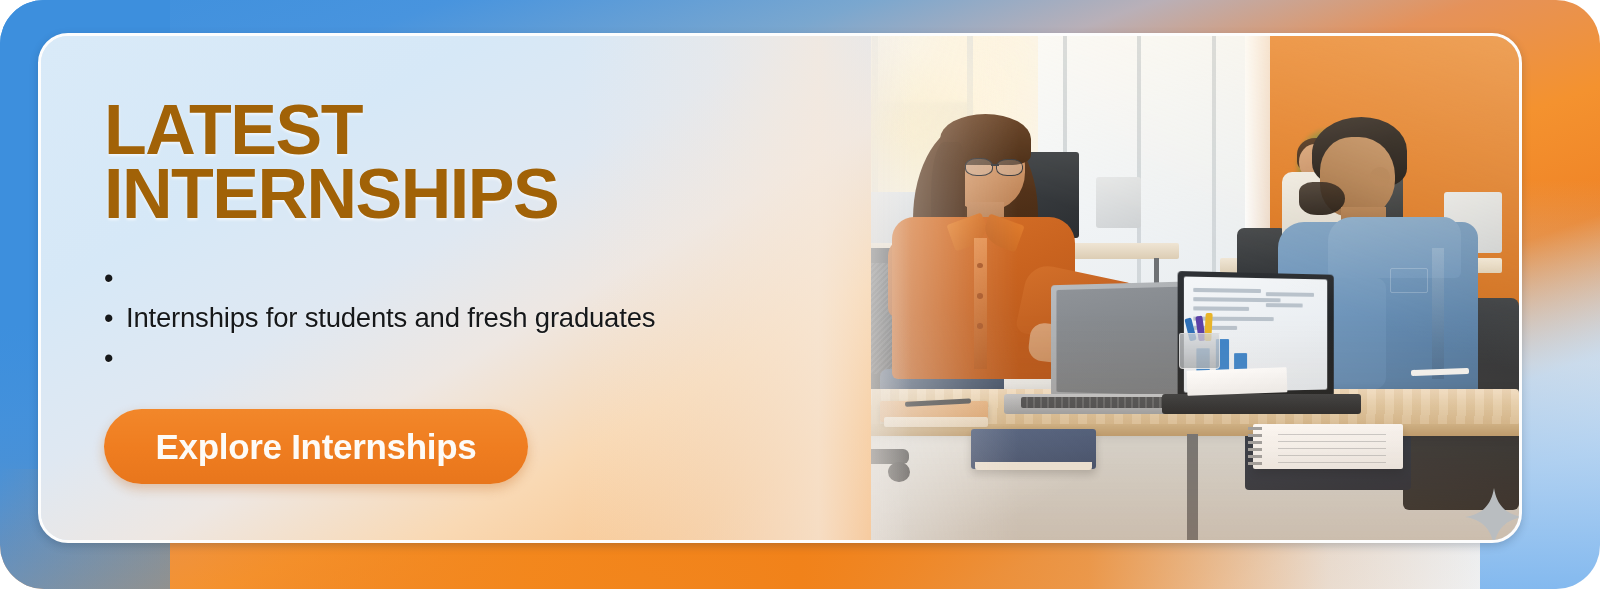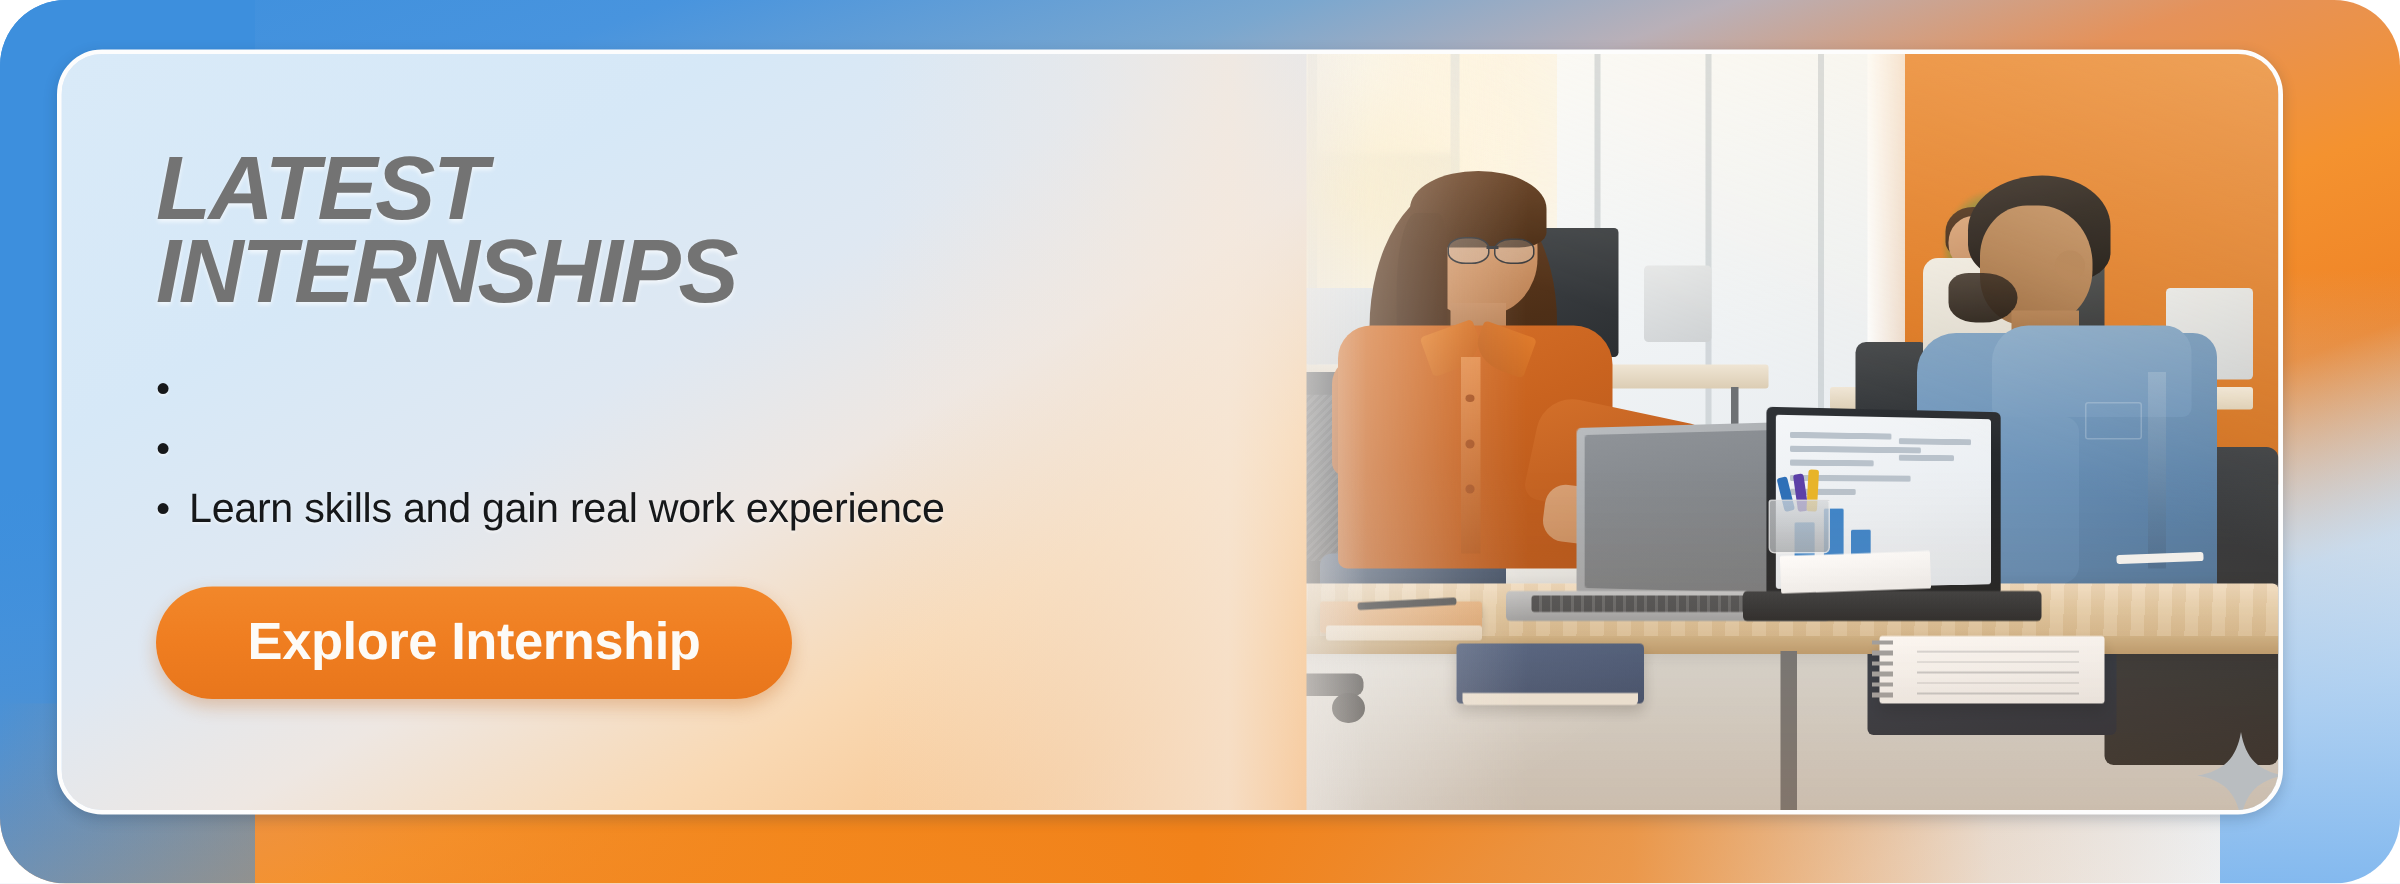--- a/index.html
+++ b/index.html
@@ -396,29 +396,28 @@
       rgba(246,233,220,.70) 72%,
       rgba(248,230,212,.0) 100%);
     pointer-events:none;
   }
 
   .content{
     position:absolute; left:0; top:0; bottom:0; width:760px;
     padding:62px 0 0 63px;
   }
   .headline{
-    color:#737373;
-    font-size:60px;
+    color:#a16207;
+    font-size:70px;
     font-weight:700;
     line-height:.92;
     letter-spacing:-1.5px;
     text-transform:uppercase;
     text-shadow:0 2px 3px rgba(255,255,255,.65);
     max-width:600px;
-    font-style:italic;
   }
   .bullets{ list-style:none; margin-top:32px; }
   .bullets li{
     display:flex; align-items:baseline;
     color:#16181a;
     font-size:27.5px;
     line-height:39.5px;
     font-weight:400;
     letter-spacing:-.2px;
     text-shadow:0 1px 2px rgba(255,255,255,.55);
@@ -617,27 +616,27 @@
 
     <div class="content">
       <h1 class="headline">LATEST INTERNSHIPS</h1>
 
       <ul class="bullets">
         <li>
           <span class="bullet-dot">•</span>
         </li>
         <li>
           <span class="bullet-dot">•</span>
+          <span>Internships for students and fresh graduates</span>
         </li>
         <li>
           <span class="bullet-dot">•</span>
-          <span>Learn skills and gain real work experience</span>
         </li>
       </ul>
 
-      <button class="cta">Explore Internship</button>
+      <button class="cta">Explore Internships</button>
     </div>
 
     <svg class="sparkle" viewBox="0 0 64 64">
       <path d="M32 2 C35 20 44 29 62 32 C44 35 35 44 32 62 C29 44 20 35 2 32 C20 29 29 20 32 2 Z" fill="#b9bdc0"></path>
     </svg>
   </div>
 </div>
 
 </body></html>

